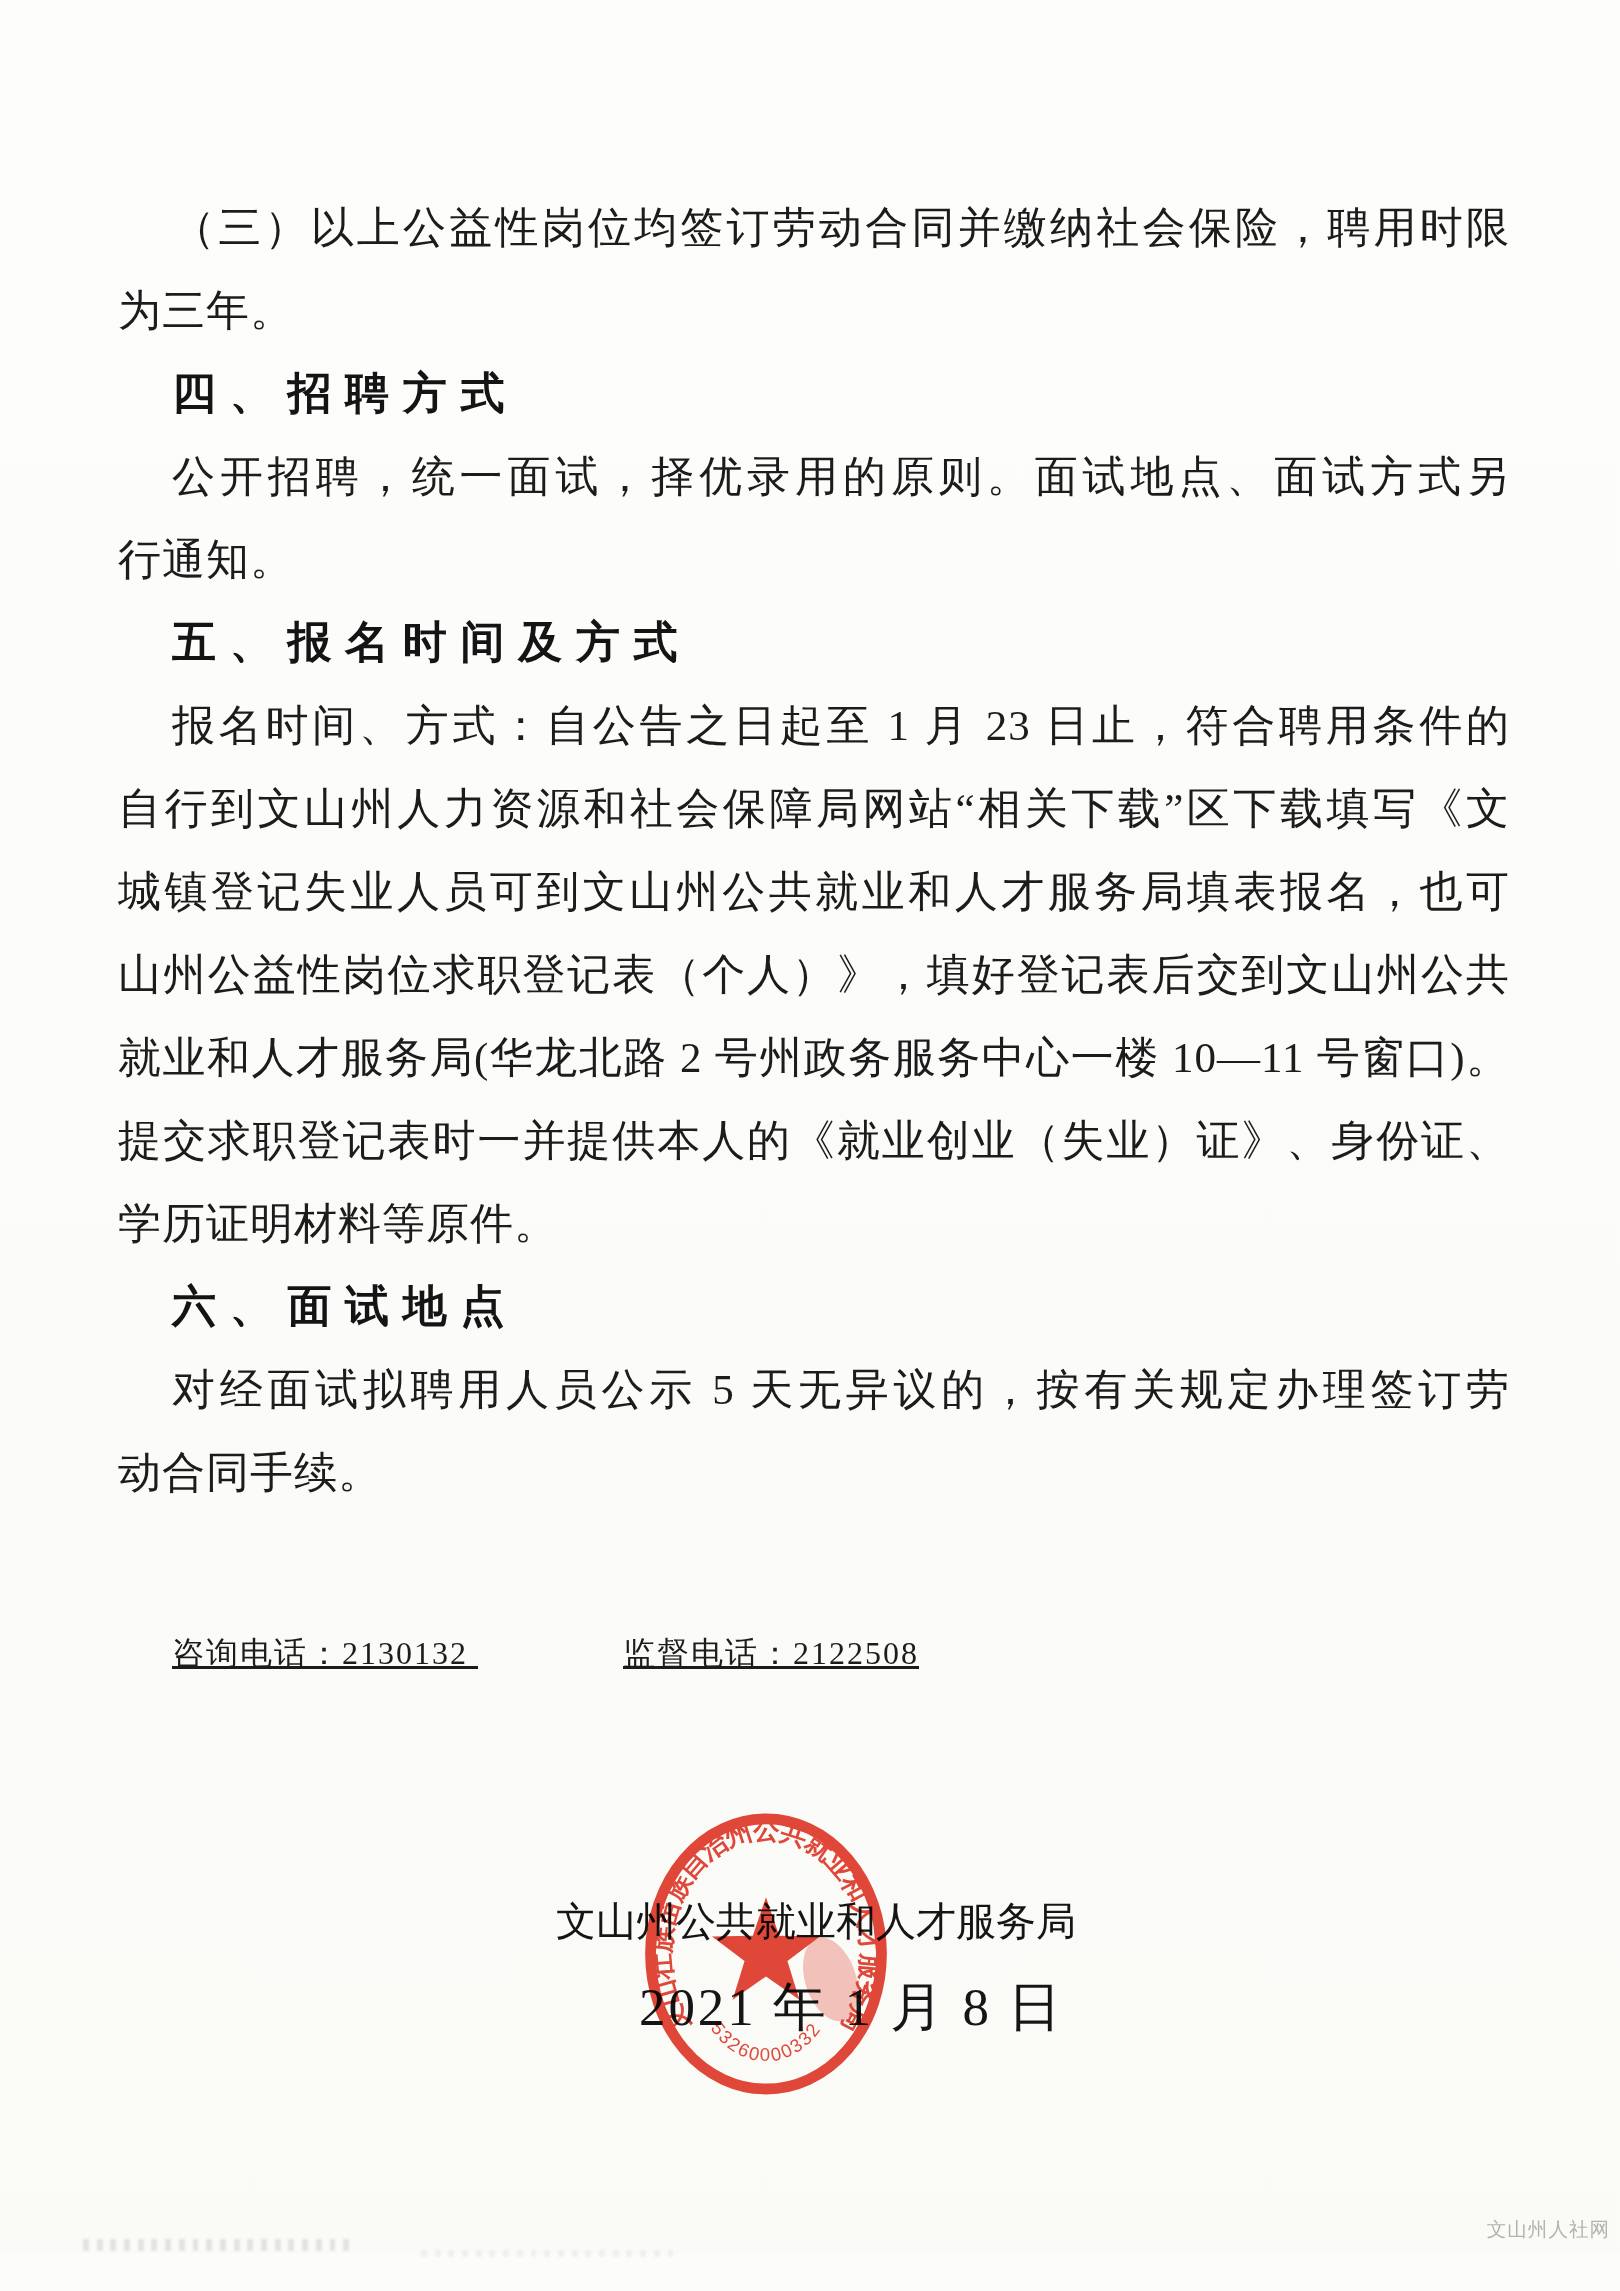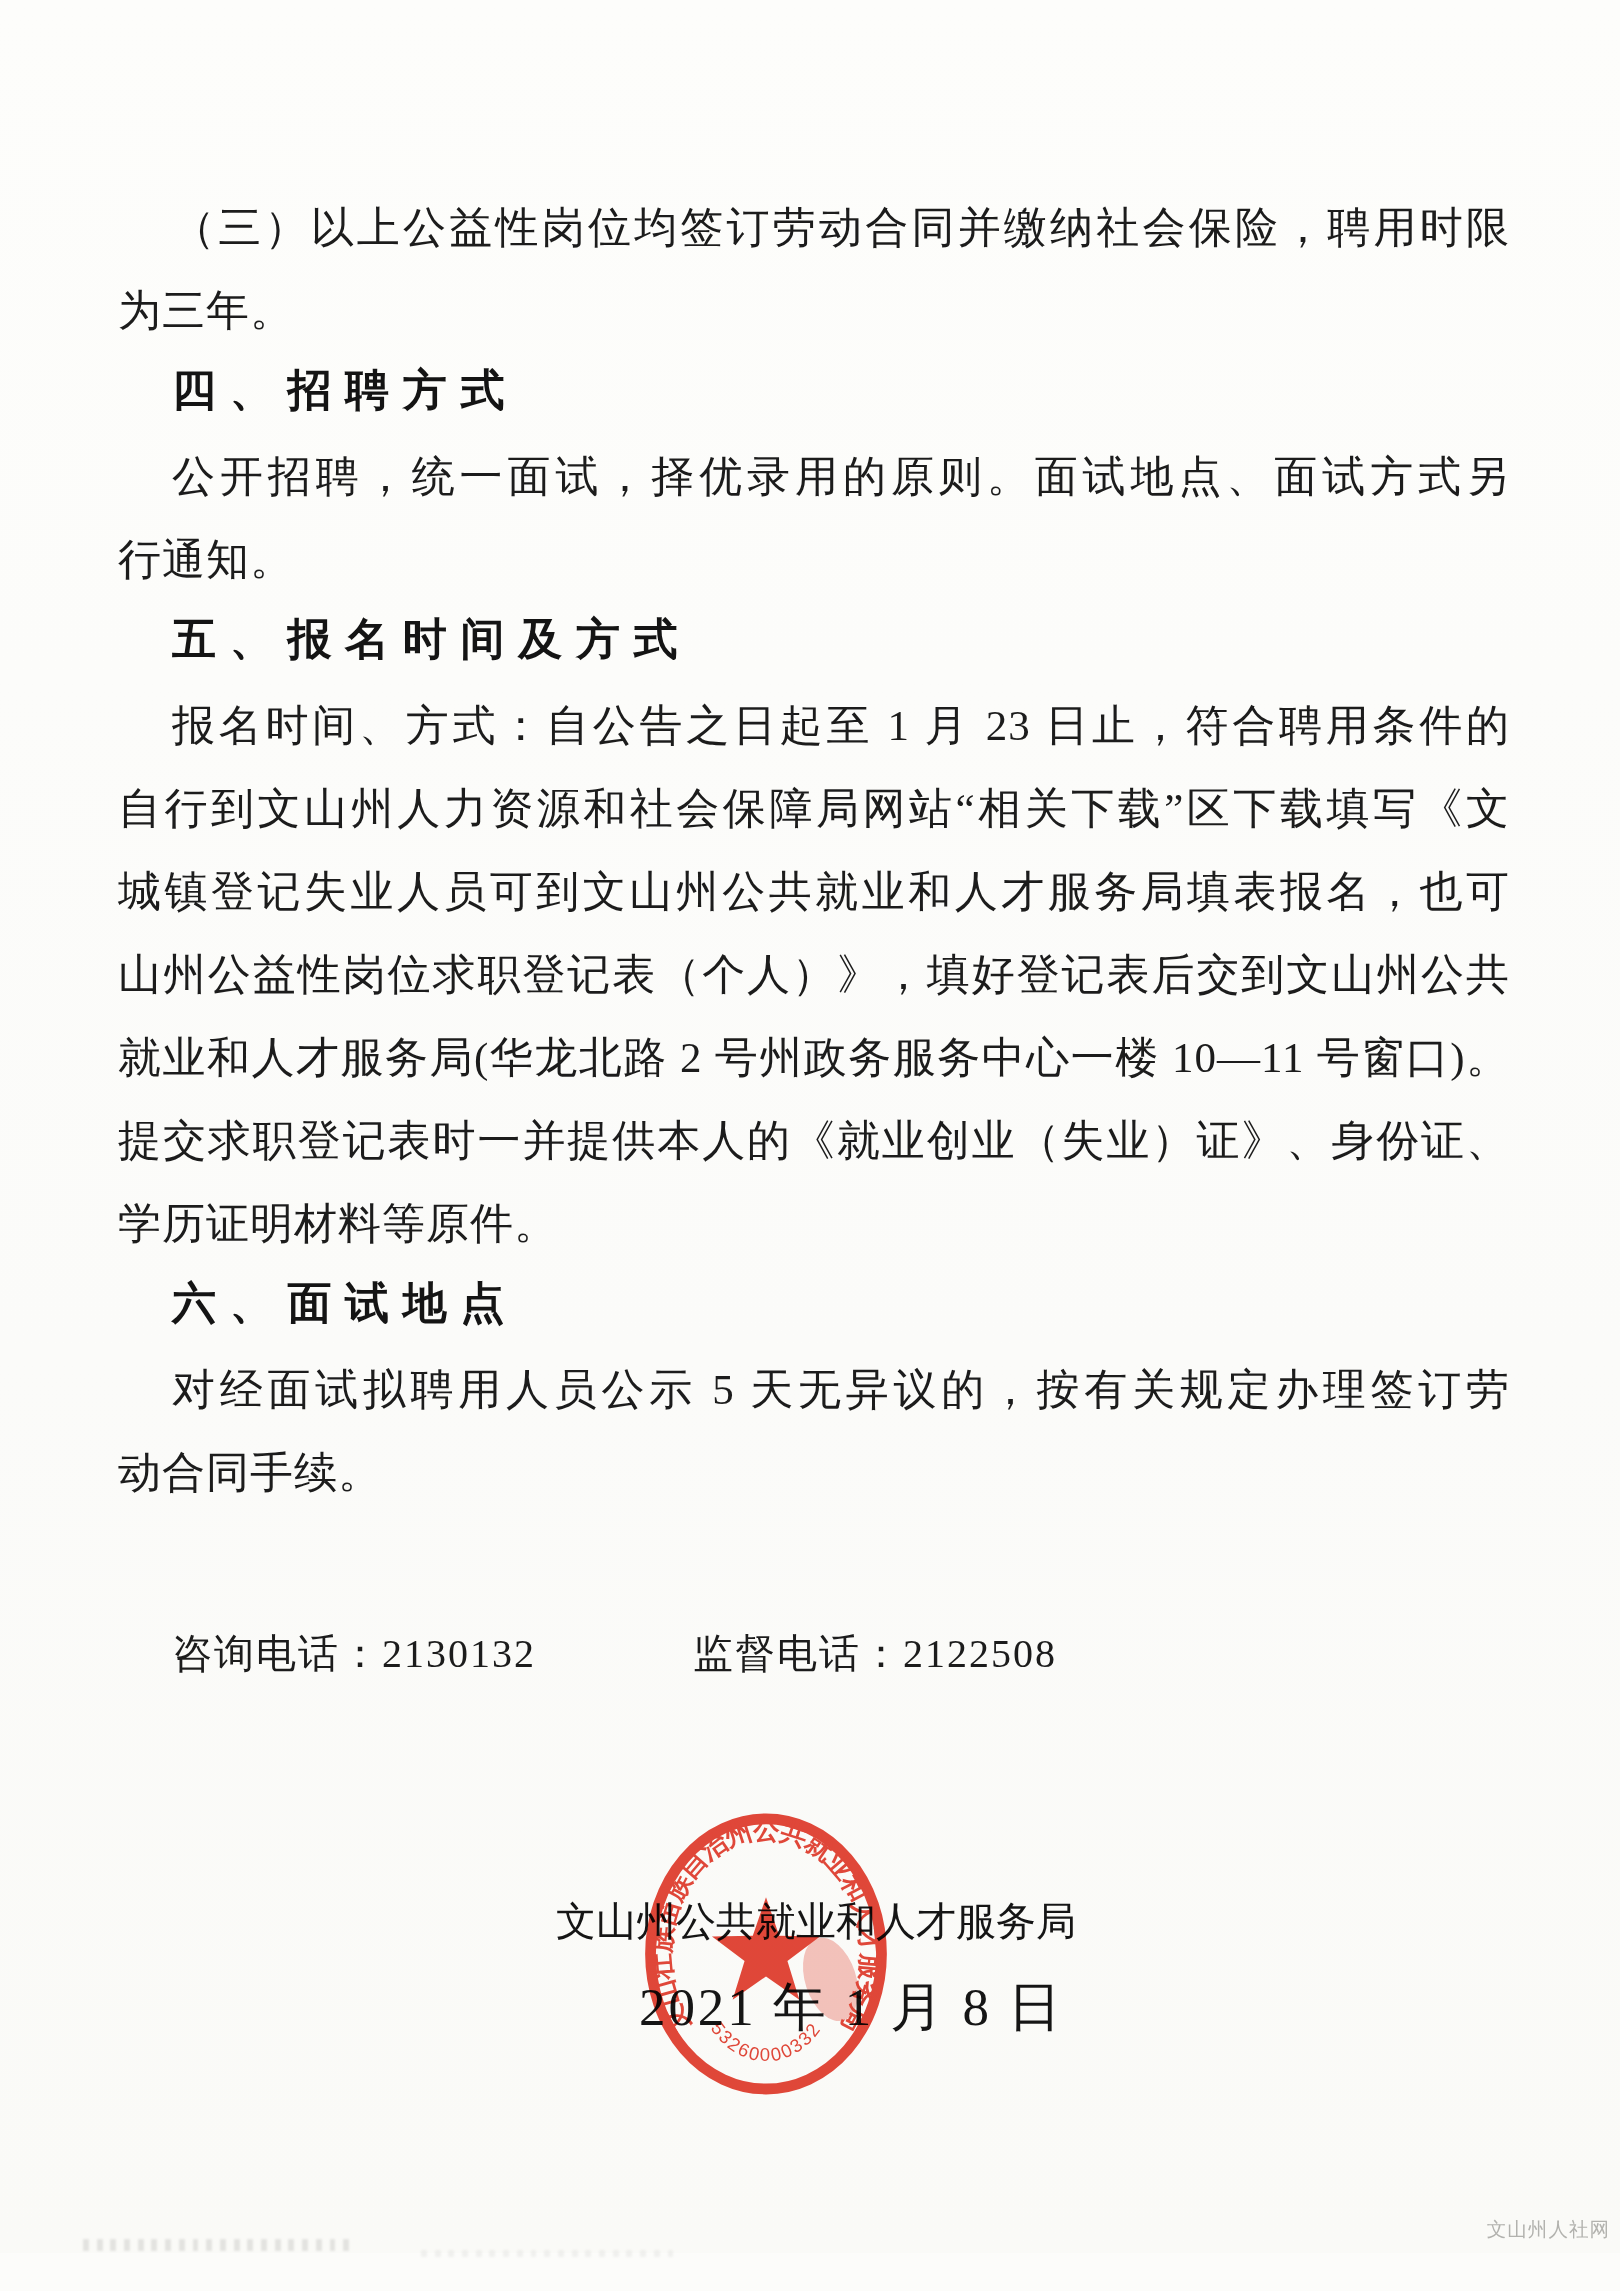--- a/index.html
+++ b/index.html
@@ -33,33 +33,34 @@
     color: #1c1c1c;
     white-space: nowrap;
   }
   .line.fill {
     text-align: justify;
     text-align-last: justify;
     white-space: normal;
   }
   .line.indent { text-indent: 54px; }
   .line.heading {
-    font-family: Liberation Mono, monospace;
+    font-family: Liberation Serif, serif;
     font-weight: 700;
     font-size: 44px;
     letter-spacing: 13.7px;
     color: #141414;
   }
   .contact-line {
     margin-top: 98px;
     height: 83px;
     line-height: 83px;
-    font-size: 40px;
+    font-size: 32px;
     letter-spacing: 2px;
     color: #1c1c1c;
+    text-decoration: underline;
   }
   .contact-line .consult { margin-left: 54px; }
   .contact-line .supervise { margin-left: 145px; }
   .signature {
     position: absolute;
     left: 556px;
     top: 1892px;
     font-size: 40px;
     letter-spacing: 0px;
     line-height: 59px;

